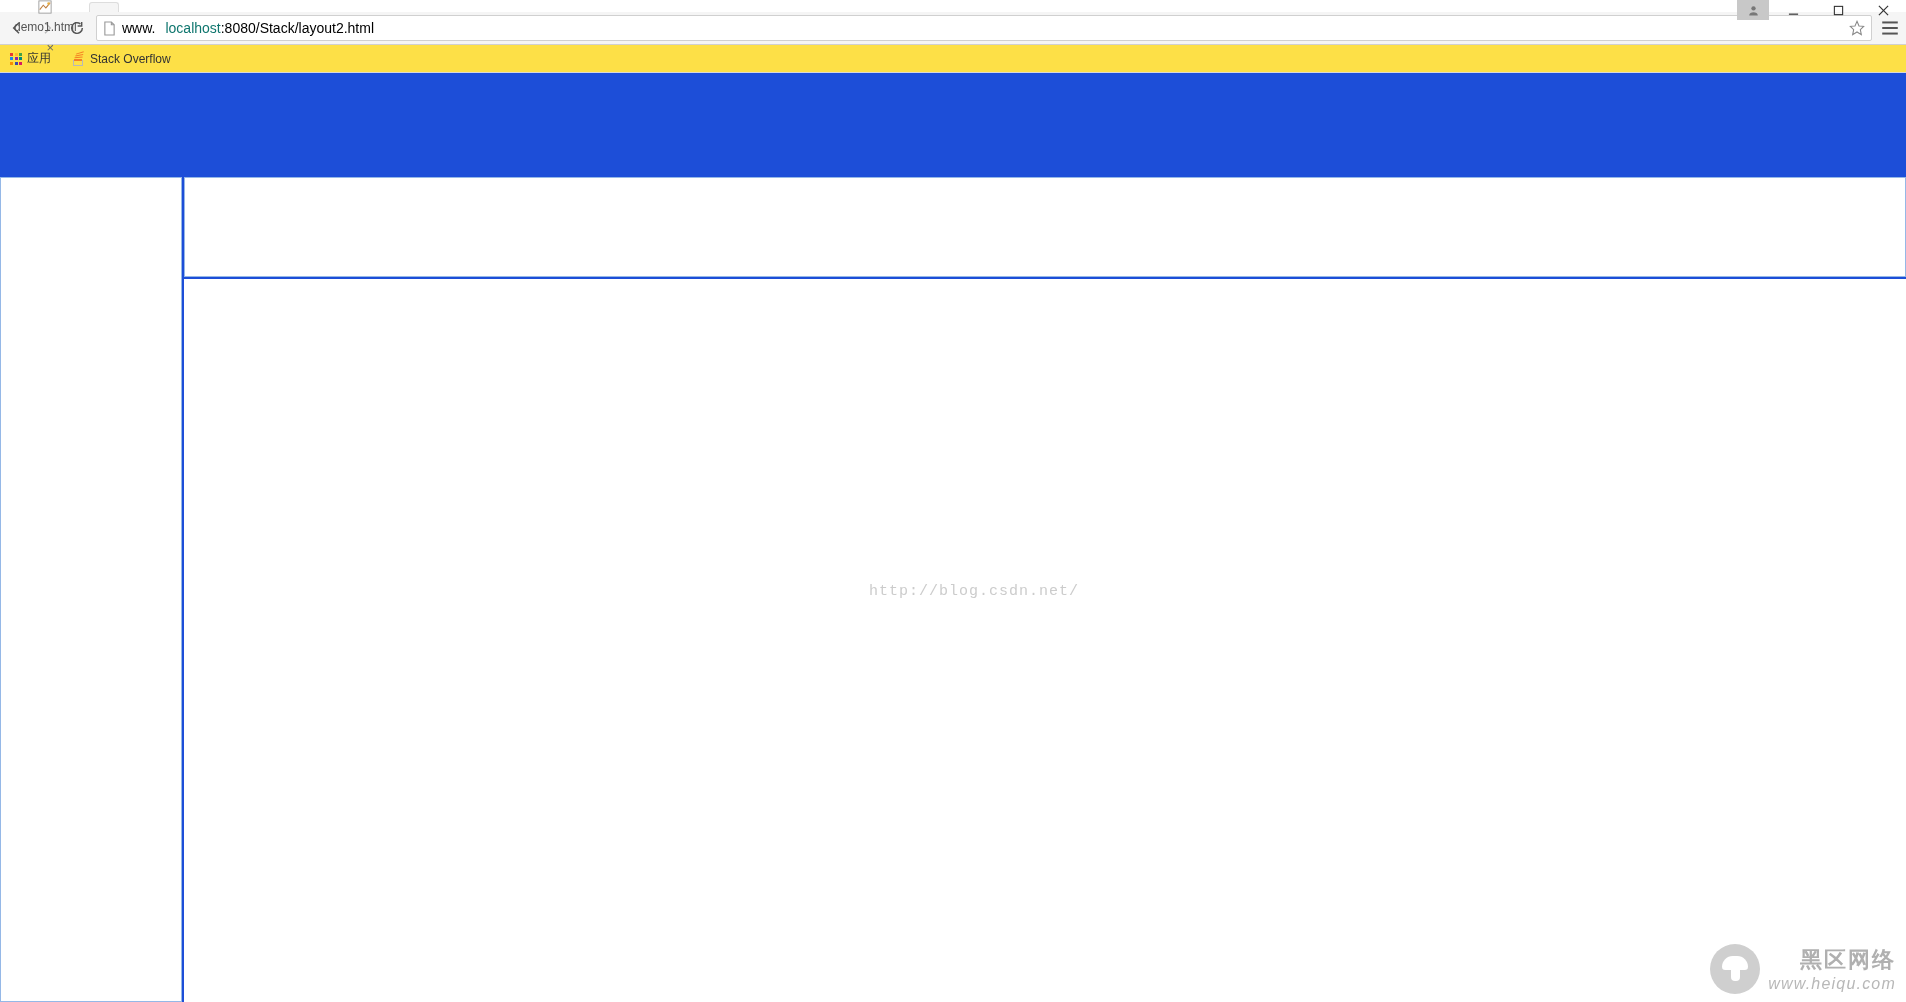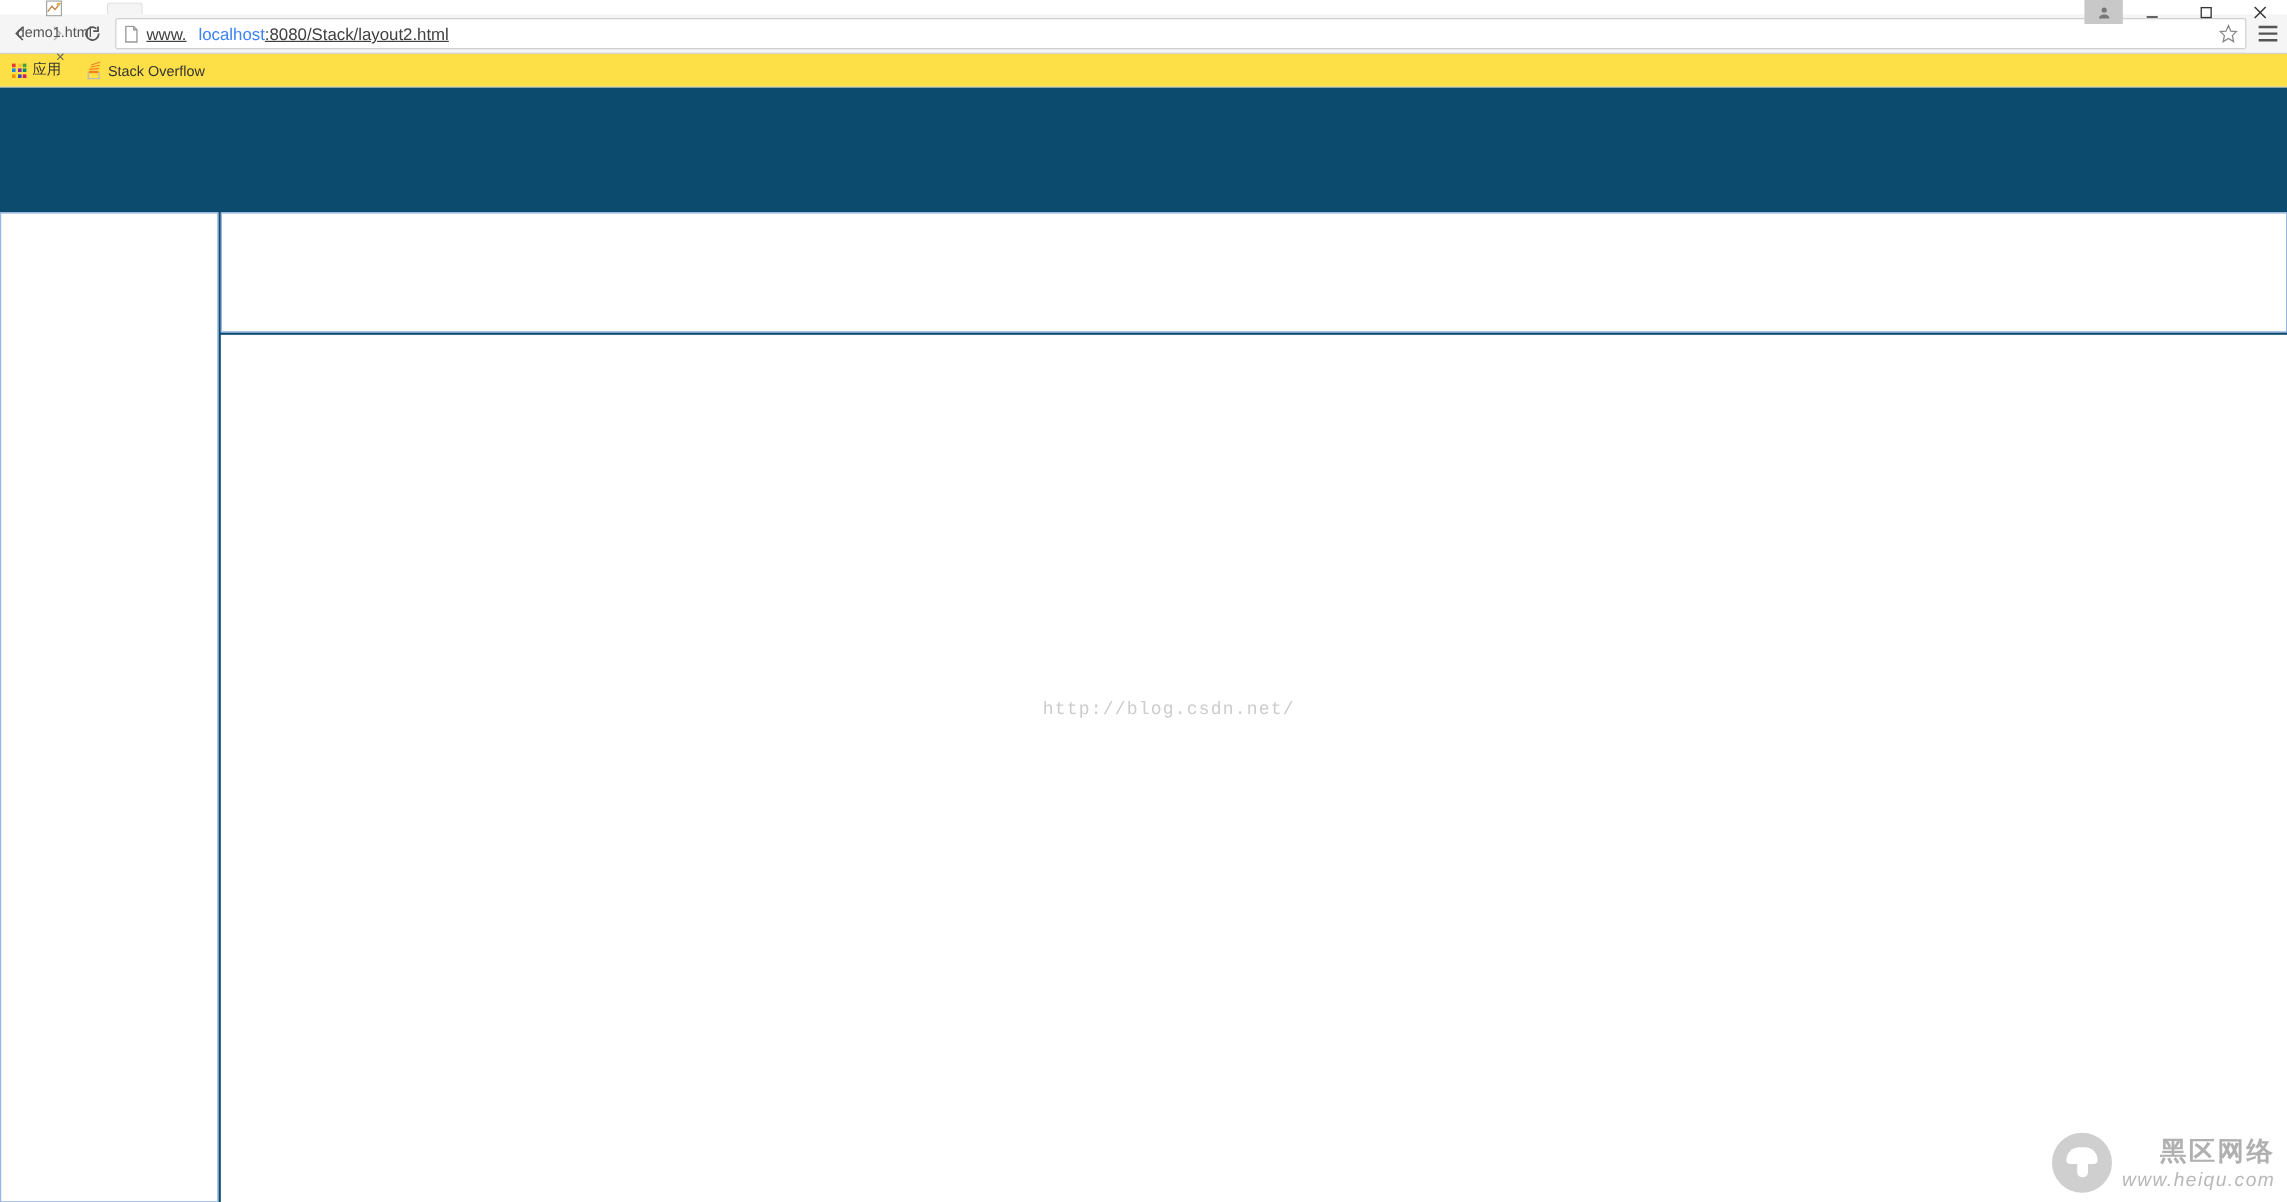--- a/index.html
+++ b/index.html
@@ -99,22 +99,22 @@
     }
     .page-icon svg { width: 13px; height: 15px; }
     .url-input {
       flex: 1;
       border: none;
       outline: none;
       font-size: 14px;
       color: #333;
       background: transparent;
     }
-    .url-input .host-main { color: #3b82f6; padding-left: 10px; }
-    .url-input .host-rest { color: #404040; text-decoration: underline; }
+    .url-input .host-main { color: #0f766e; padding-left: 10px; }
+    .url-input .host-rest { color: #000000; }
     .star-icon {
       color: #888;
       display: flex;
       align-items: center;
       cursor: pointer;
     }
     .star-icon svg { width: 16px; height: 16px; }
     .menu-btn {
       width: 20px;
       height: 20px;
@@ -216,21 +216,21 @@
       display:flex;align-items:center;justify-content:center;
     }
     
     
     .page-viewport {
       position: absolute;
       top: 73px;
       left: 0;
       right: 0;
       bottom: 0;
-      background: #0c4a6e;
+      background: #1d4ed8;
     }
     .layout-container {
       position: absolute;
       top: 104px;
       left: 0;
       right: 0;
       bottom: 0;
     }
     .layout-west {
       position: absolute;

